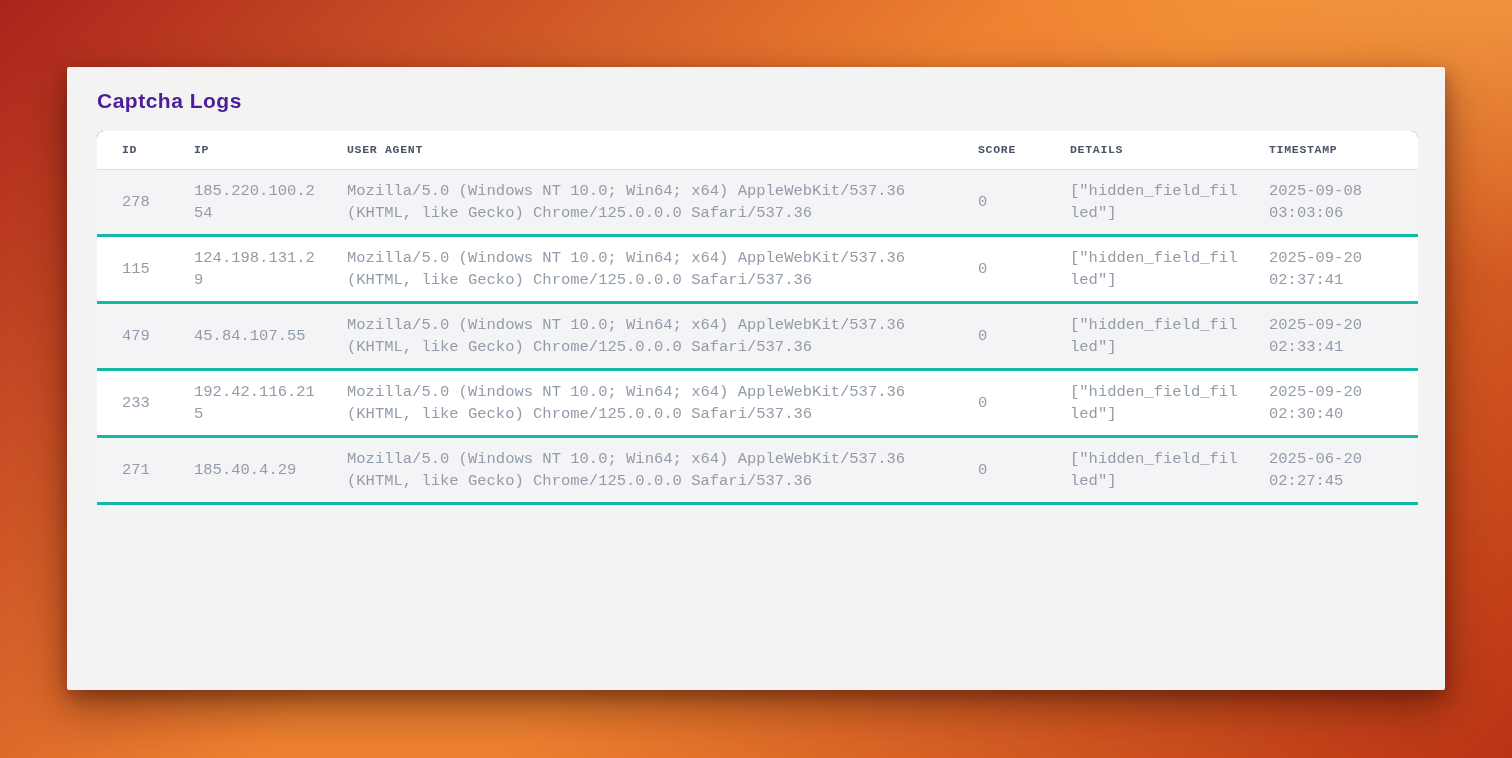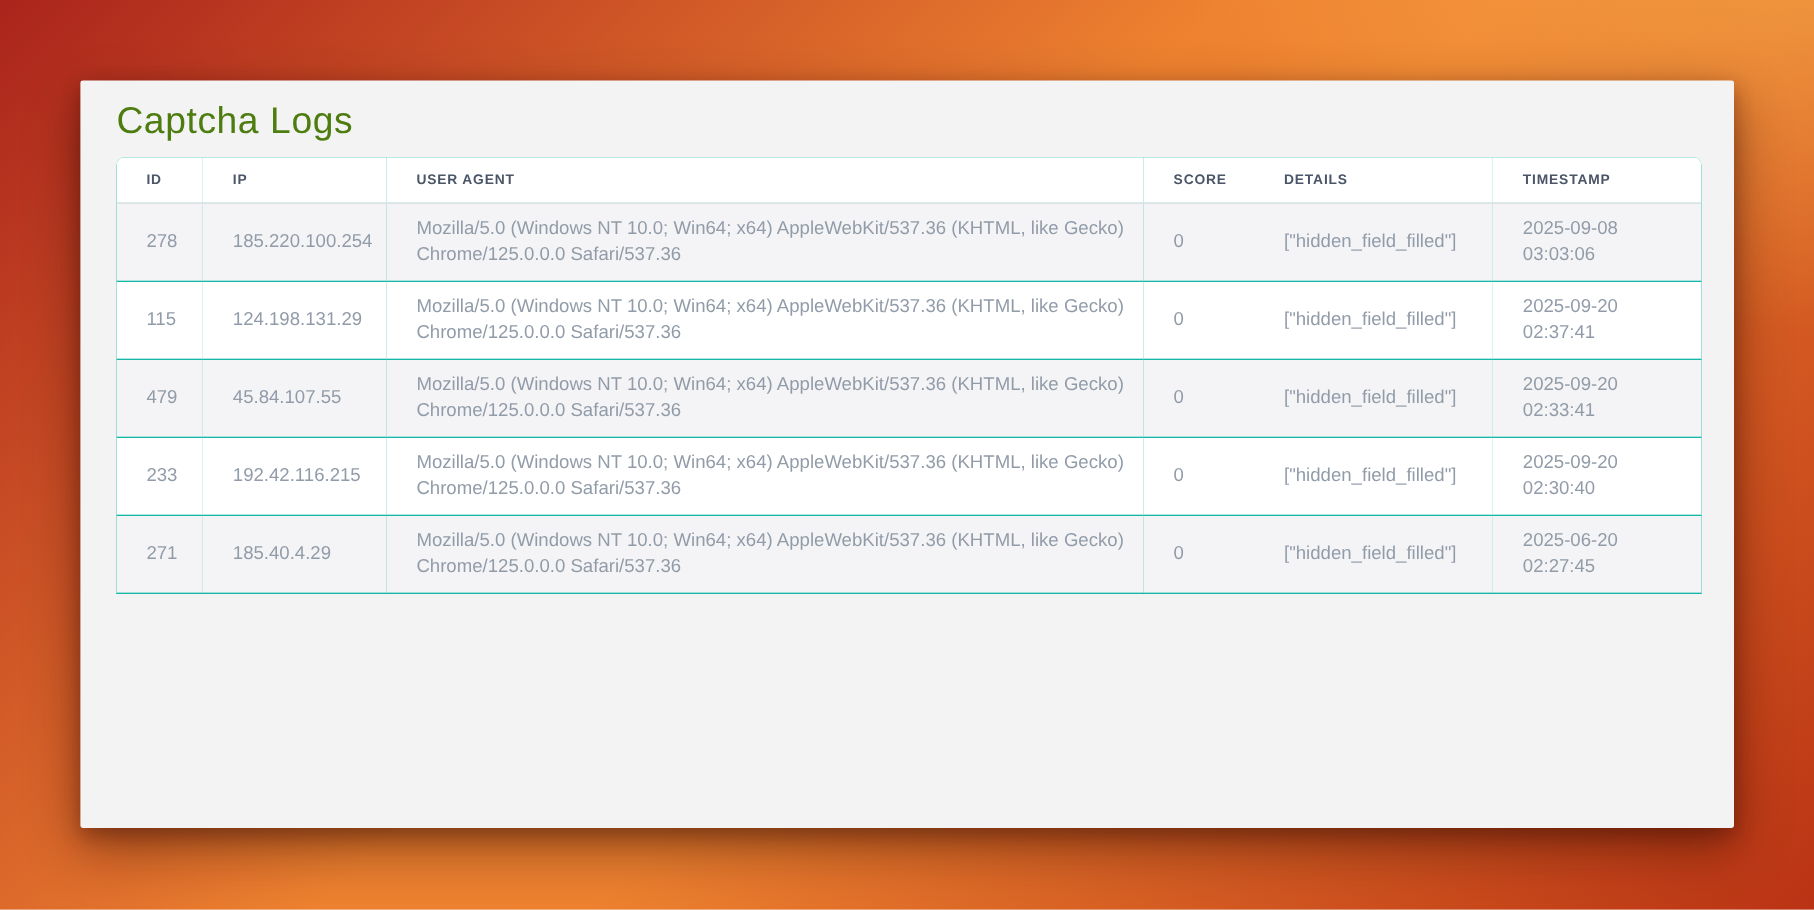--- a/index.html
+++ b/index.html
@@ -25,31 +25,32 @@
     background: #f3f3f4;
     border-radius: 2px;
     box-shadow: 0 18px 45px rgba(45, 8, 2, 0.45), 0 6px 16px rgba(45, 8, 2, 0.3);
     overflow: hidden;
   }
   .card-header {
     padding: 16px 30px 12px 30px;
   }
   .page-title {
     margin: 0;
-    font-size: 31px;
+    font-size: 21px;
     line-height: 36px;
-    font-weight: 400;
+    font-weight: 700;
     letter-spacing: 0.5px;
-    color: #4d7c0f;
+    color: #4c1d95;
   }
   .table-wrap {
     margin: 0 27px 0 30px;
-    background: #14b8a6;
+    background: #0c4a6e;
     border-radius: 7px 7px 0 0;
     overflow: hidden;
+    font-family: Liberation Mono, monospace;
   }
   table.log-table {
     width: 100%;
     border-collapse: collapse;
     table-layout: fixed;
   }
   .log-table thead tr {
     height: 38px;
     background: #ffffff;
     border-bottom: 1px solid #e0e0e4;
@@ -59,21 +60,21 @@
     font-size: 11.5px;
     font-weight: 700;
     letter-spacing: 0.7px;
     color: #4a5568;
     padding: 0 0 0 25px;
     white-space: nowrap;
   }
   .log-table tbody tr {
     height: 65px;
     background: #ffffff;
-    border-bottom: 1px solid #14b8a6;
+    border-bottom: 3px solid #14b8a6;
   }
   .log-table tbody tr:nth-child(odd) {
     background: #f4f4f6;
   }
   .log-table td {
     font-size: 15.5px;
     line-height: 22px;
     color: #929ca9;
     padding: 10px 0 10px 25px;
     vertical-align: middle;

